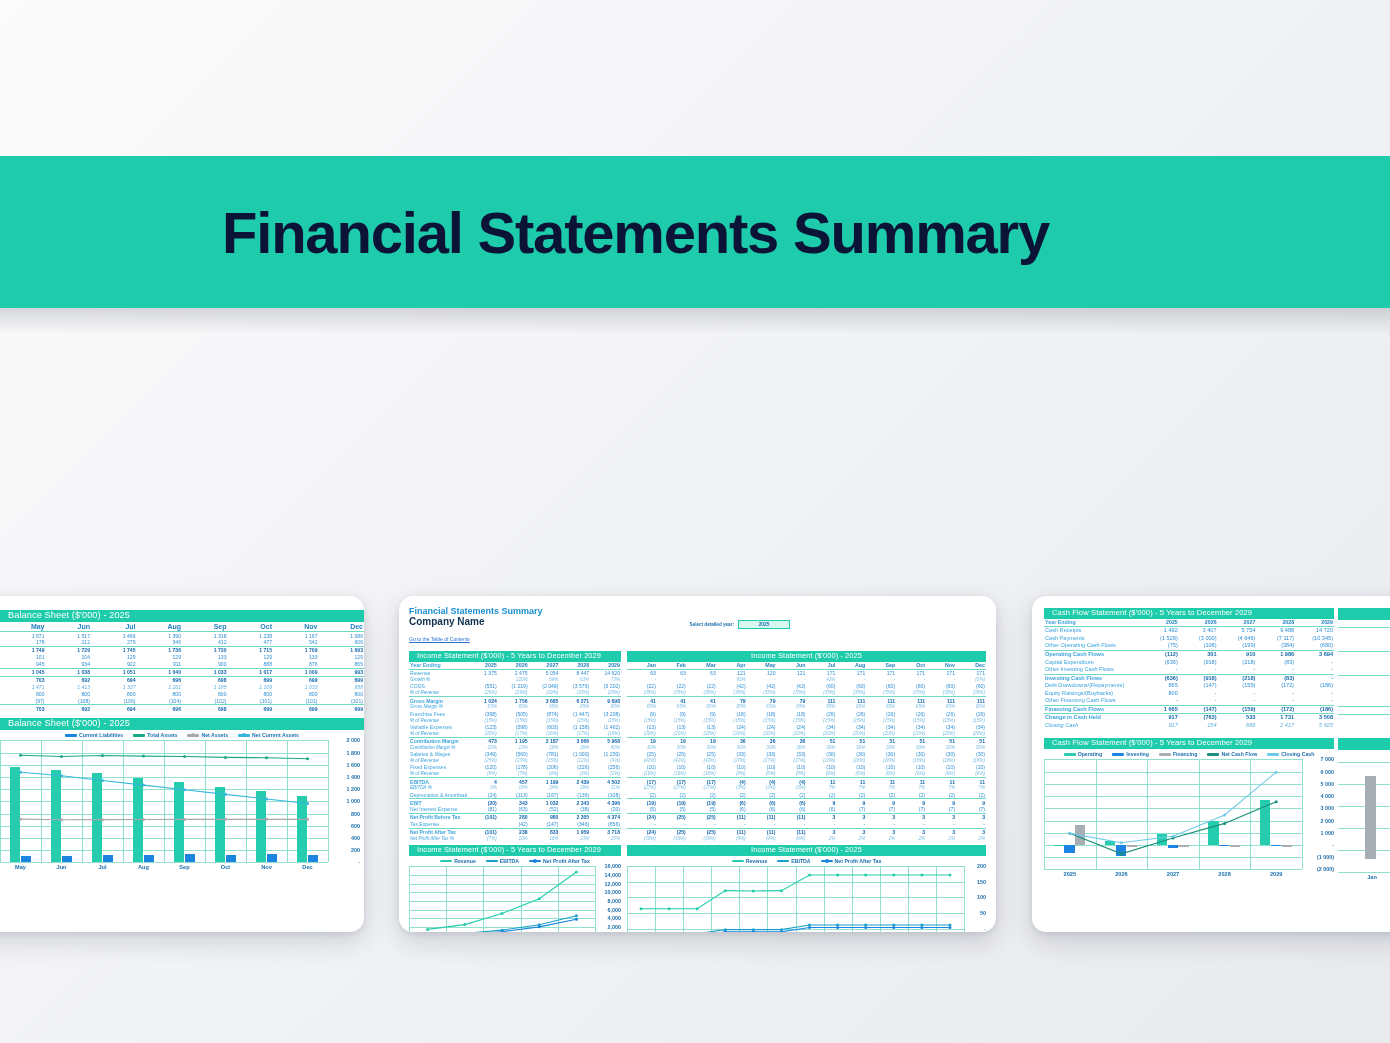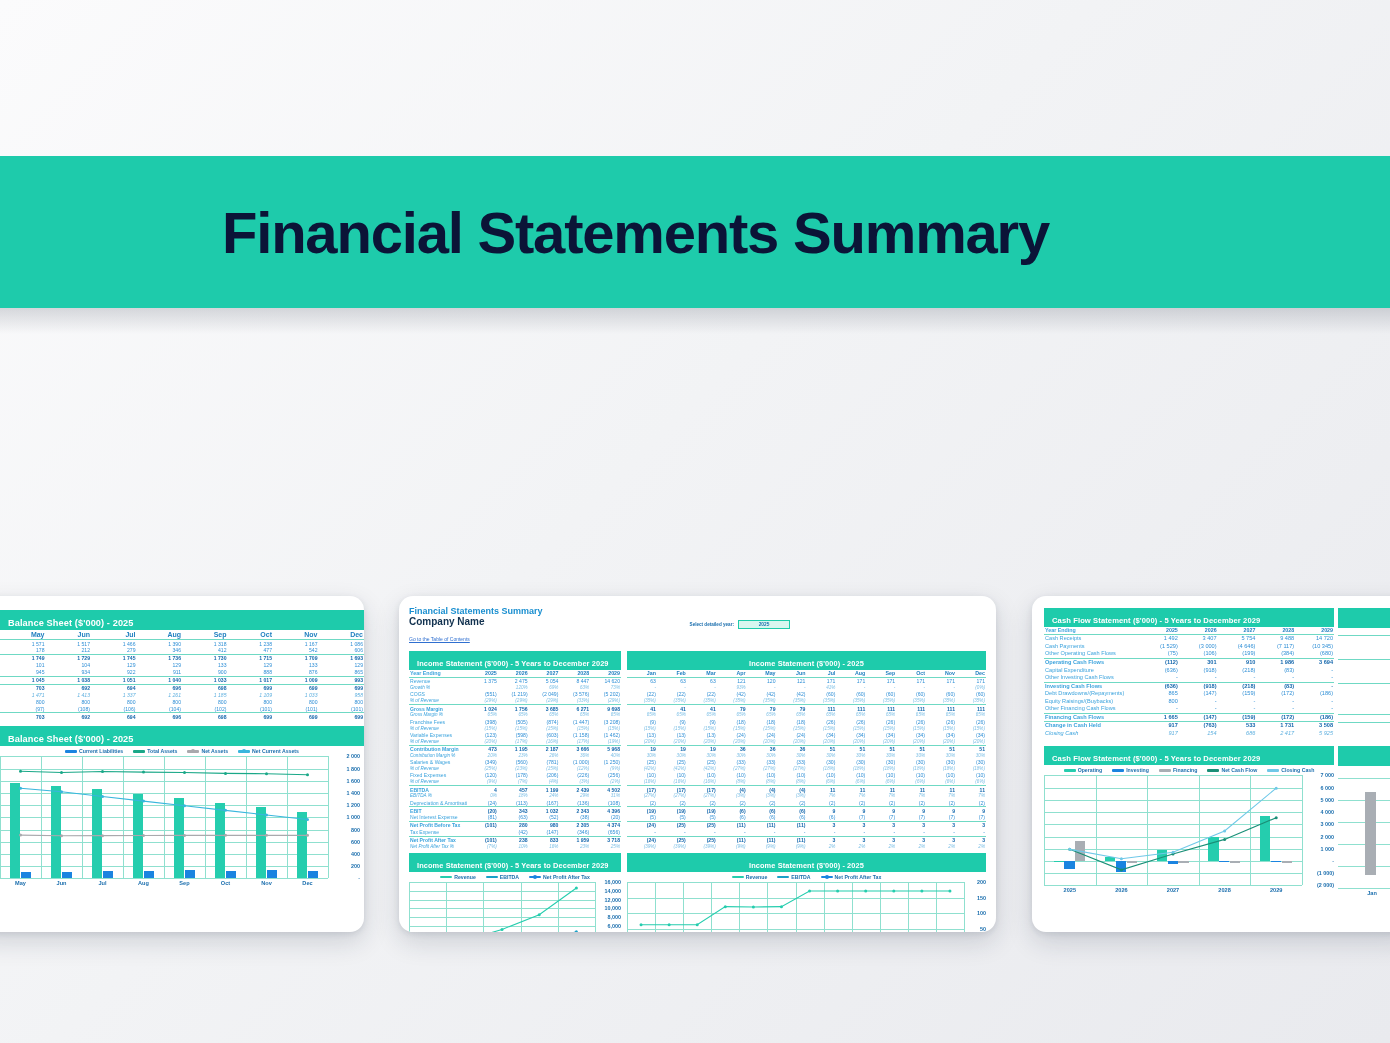--- a/index.html
+++ b/index.html
@@ -41,22 +41,22 @@
               font-size:27px; line-height:1.47; color:#5b6474; }
 
   
   .panel { position:absolute; background:#ffffff; border-radius:14px;
            box-shadow: 0 10px 26px rgba(25,35,60,.16), 0 2px 6px rgba(25,35,60,.10);
            overflow:hidden; }
   .p-left   { left:-26px;  top:596px; width:390px; height:336px; }
   .p-mid    { left:399px;  top:596px; width:597px; height:336px; }
   .p-right  { left:1032px; top:596px; width:384px; height:336px; }
 
-  .sheetbar { background:#1ecbab; color:#ffffff; font-weight:bold;
-              font-size:9.2px; padding:8px 0 2px 8px; letter-spacing:.1px;
+  .sheetbar { background:#1ecbab; color:#ffffff; font-weight:normal;
+              font-size:9.2px; padding:0 0 2px 8px; letter-spacing:.1px;
               white-space:nowrap; }
 
   
   table.ss { border-collapse:collapse; width:100%; font-size:5.1px; color:#2f8fd6;
              table-layout:fixed; }
   table.ss td { padding:0.1px 1px; white-space:nowrap; overflow:hidden; line-height:1.32; }
   table.ss td.lbl { text-align:left; color:#3ba3dd; }
   table.ss td.num { text-align:right; }
   tr.hd td { font-weight:bold; color:#1f7fc0; border-bottom:0.6px solid #6fd9c4; font-size:5.3px; }
   tr.bold td { font-weight:bold; color:#1668ad; border-top:0.6px solid #6fd9c4; }

